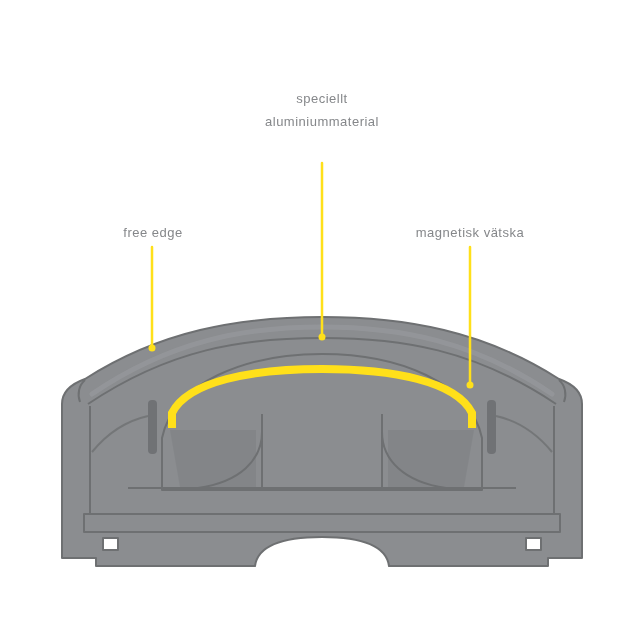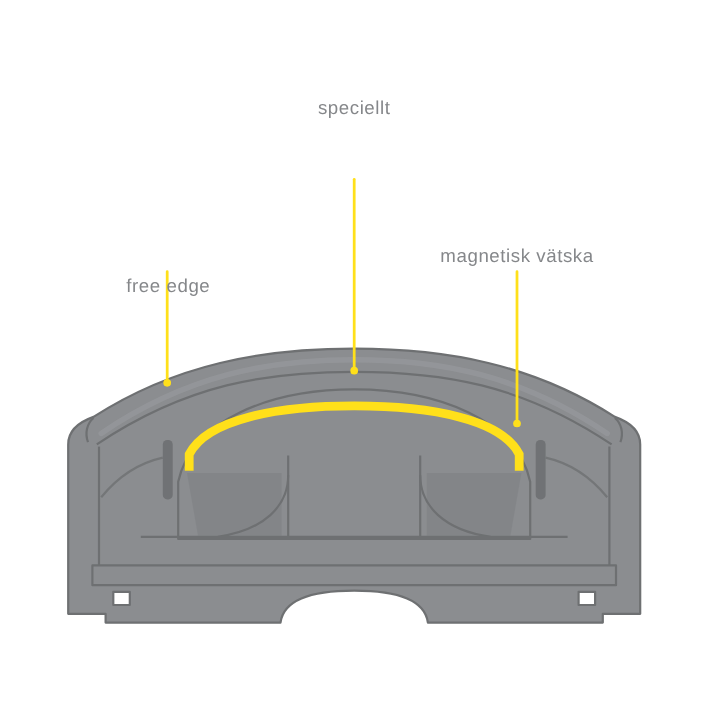--- a/index.html
+++ b/index.html
@@ -7,29 +7,29 @@
     position:relative;
     width:644px;height:644px;
     background:#ffffff;
     font-family:"Liberation Sans", sans-serif;
     overflow:hidden;
   }
   .stage svg{position:absolute;left:0;top:0;}
   .label{
     position:absolute;
     color:#85878a;
-    font-size:17px;
+    font-size:13px;
     letter-spacing:.5px;
     line-height:23px;
     text-align:center;
     transform:translateX(-50%);
     white-space:nowrap;
   }
   .label-top{left:322px;top:87px;}
-  .label-left{left:153px;top:221px;margin-top:27px;}
+  .label-left{left:153px;top:221px;}
   .label-right{left:470px;top:221px;}
 </style>
 </head>
 <body>
 
 <div class="stage">
 
   <svg width="644" height="644" viewBox="0 0 644 644" xmlns="http://www.w3.org/2000/svg">
 
     <g stroke="#6e7072" stroke-width="2" fill="#8b8d90" stroke-linejoin="round">
@@ -78,19 +78,20 @@
       <circle cx="322" cy="337" r="3.5" fill="#ffe01a" stroke="none"></circle>
       <path d="M152,247 L152,345" stroke="#ffe01a"></path>
       <circle cx="152" cy="348" r="3.5" fill="#ffe01a" stroke="none"></circle>
       <path d="M470,247 L470,382" stroke="#ffe01a"></path>
       <circle cx="470" cy="385" r="3.5" fill="#ffe01a" stroke="none"></circle>
     </g>
   </svg>
 
   <div class="label label-top">
     <div>speciellt</div>
+    <div>aluminiummaterial</div>
   </div>
 
   <div class="label label-left">free edge</div>
 
   <div class="label label-right">magnetisk vätska</div>
 
 </div>
 
 </body></html>

